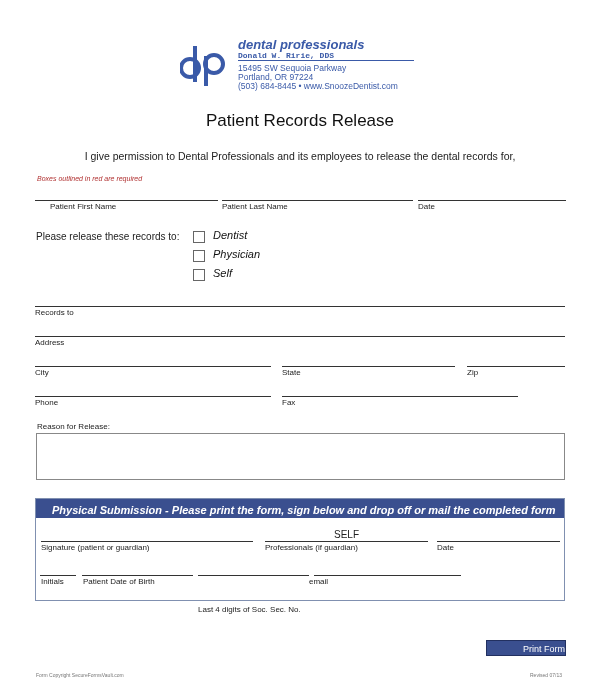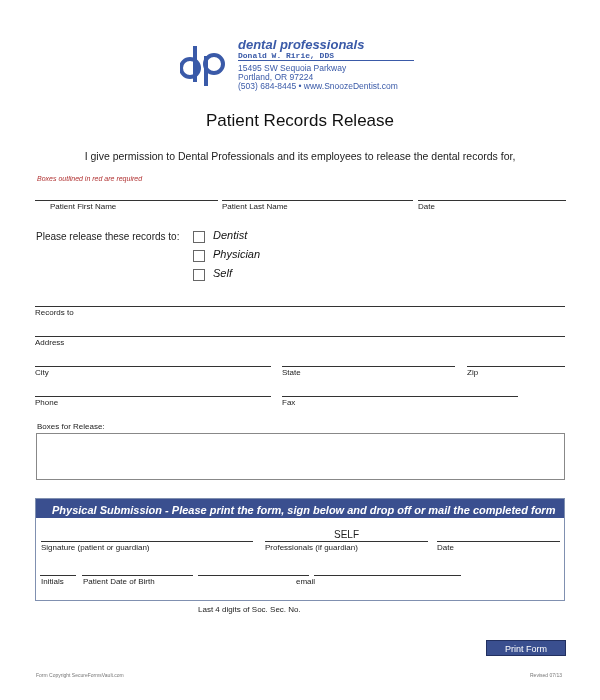--- a/index.html
+++ b/index.html
@@ -14,21 +14,21 @@
   .perm { left: 0; width: 600px; top: 150px; text-align: center; font-size: 10.5px; color: #222; }
   .req { left: 37px; top: 175px; font-size: 7px; font-style: italic; color: #b03030; }
   .line { height: 0; border-top: 1px solid #333; }
   .lbl { font-size: 8px; color: #222; }
   .release-label { left: 36px; top: 231px; font-size: 10px; }
   .cb { width: 12px; height: 12px; border: 1px solid #666; background: #fff; }
   .cb-label { font-size: 11px; font-weight: normal; font-style: italic; color: #111; }
   .reason-box { left: 36px; top: 433px; width: 529px; height: 47px; border: 1px solid #888; background: #fff; }
   .phys { left: 35px; top: 498px; width: 530px; height: 103px; border: 1px solid #8090b0; }
   .phys-head { height: 19px; background: #3a4f8f; color: #fff; font-size: 11px; font-weight: bold; font-style: italic; padding: 5px 0 0 16px; }
-  .print-btn { left: 486px; top: 640px; width: 80px; height: 16px; background: #3a4f8f; color: #fff; font-size: 9px; text-align: center; line-height: 16px; border: 1px solid #223060; }
+  .print-btn { left: 486px; top: 640px; width: 80px; height: 16px; background: #3a4f8f; color: #fff; font-size: 9px; text-align: right; line-height: 16px; border: 1px solid #223060; }
   .footer { top: 672px; font-size: 5px; color: #777; }
 </style>
 </head>
 <body>
 
 <svg class="abs logo-mark" viewBox="0 0 52 50">
   <path d="M15 10 L15 46" stroke="#3a5aa8" stroke-width="4" fill="none"></path>
   <circle cx="10" cy="32" r="9" stroke="#3a5aa8" stroke-width="4" fill="none"></circle>
   <path d="M26 20 L26 50" stroke="#3a5aa8" stroke-width="4" fill="none"></path>
   <circle cx="34" cy="28" r="9" stroke="#3a5aa8" stroke-width="4" fill="none"></circle>
@@ -69,39 +69,39 @@
 <div class="abs line" style="left:282px;top:366px;width:173px"></div>
 <div class="abs lbl" style="left:282px;top:368px">State</div>
 <div class="abs line" style="left:467px;top:366px;width:98px"></div>
 <div class="abs lbl" style="left:467px;top:368px">Zip</div>
 
 <div class="abs line" style="left:35px;top:396px;width:236px"></div>
 <div class="abs lbl" style="left:35px;top:398px">Phone</div>
 <div class="abs line" style="left:282px;top:396px;width:236px"></div>
 <div class="abs lbl" style="left:282px;top:398px">Fax</div>
 
-<div class="abs lbl" style="left:37px;top:422px">Boxes for Release:</div>
+<div class="abs lbl" style="left:37px;top:422px">Reason for Release:</div>
 <div class="abs reason-box"></div>
 
 <div class="abs phys">
   <div class="phys-head">Physical Submission - Please print the form, sign below and drop off or mail the completed form to our office.</div>
 </div>
 <div class="abs line" style="left:41px;top:541px;width:212px"></div>
 <div class="abs lbl" style="left:41px;top:543px">Signature (patient or guardian)</div>
 <div class="abs" style="left:265px;top:529px;width:163px;text-align:center;font-size:10px">SELF</div>
 <div class="abs line" style="left:265px;top:541px;width:163px"></div>
 <div class="abs lbl" style="left:265px;top:543px">Professionals (if guardian)</div>
 <div class="abs line" style="left:437px;top:541px;width:123px"></div>
 <div class="abs lbl" style="left:437px;top:543px">Date</div>
 
 <div class="abs line" style="left:40px;top:575px;width:36px"></div>
 <div class="abs lbl" style="left:41px;top:577px">Initials</div>
 <div class="abs line" style="left:82px;top:575px;width:111px"></div>
 <div class="abs lbl" style="left:83px;top:577px">Patient Date of Birth</div>
 <div class="abs line" style="left:198px;top:575px;width:111px"></div>
 <div class="abs lbl" style="left:198px;top:605px">Last 4 digits of Soc. Sec. No.</div>
 <div class="abs line" style="left:314px;top:575px;width:147px"></div>
-<div class="abs lbl" style="left:296px;top:577px">email</div>
+<div class="abs lbl" style="left:309px;top:577px">email</div>
 
 <div class="abs print-btn">Print Form</div>
 
 <div class="abs footer" style="left:36px">Form Copyright SecureFormsVault.com</div>
 <div class="abs footer" style="left:530px">Revised 07/13</div>
 
 </body></html>

